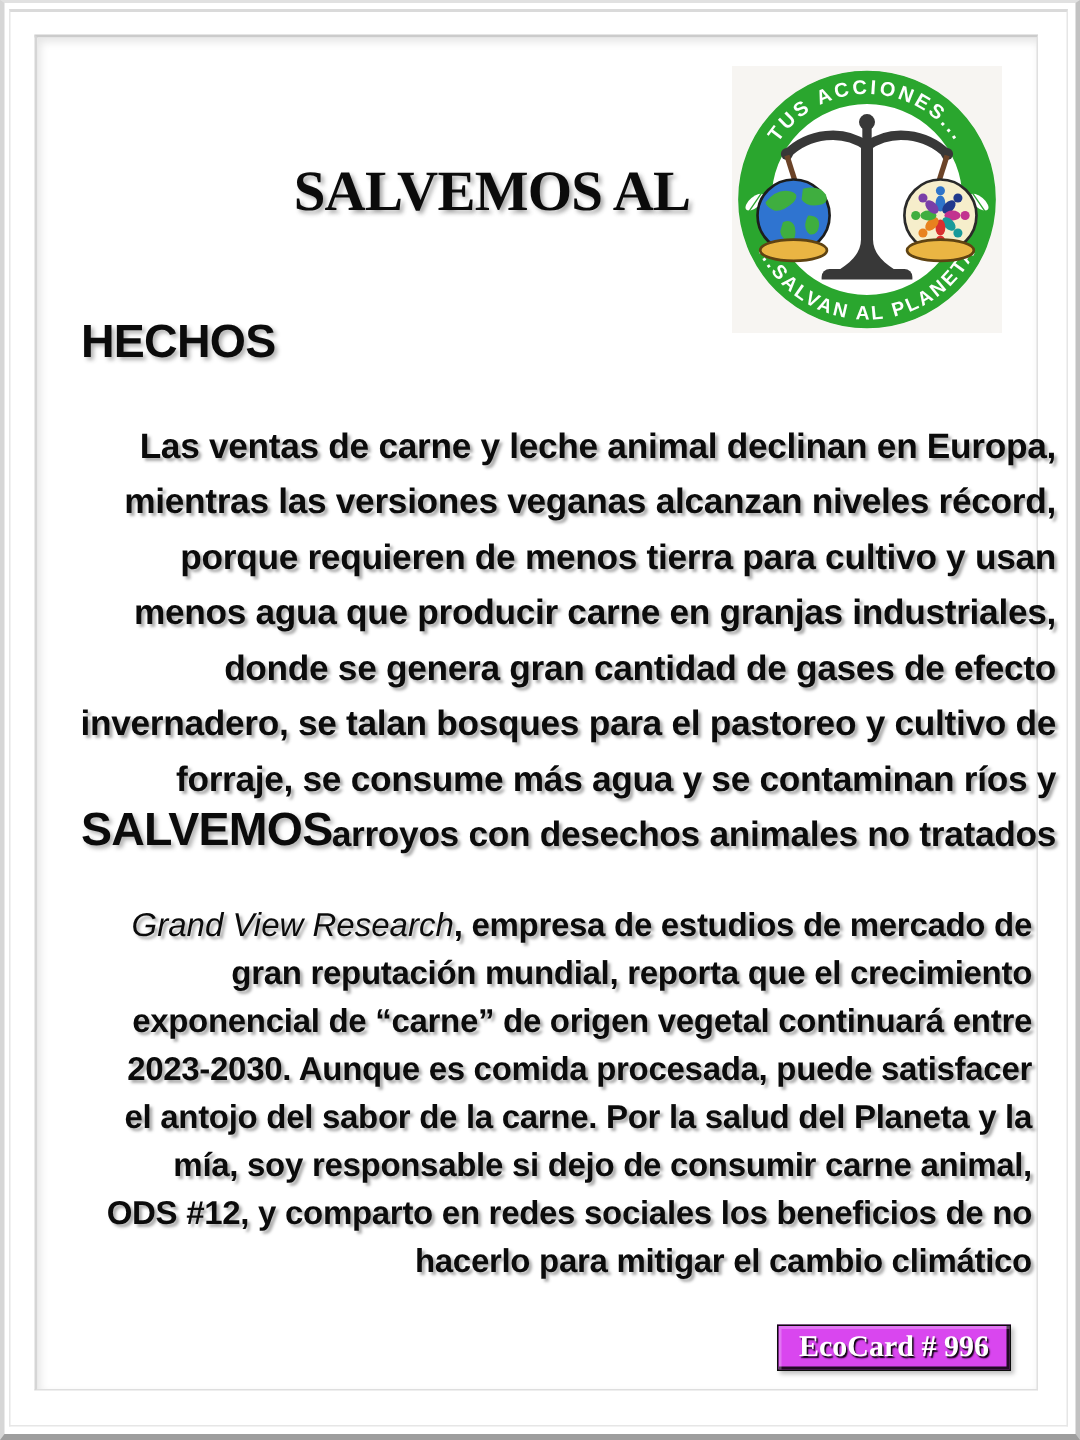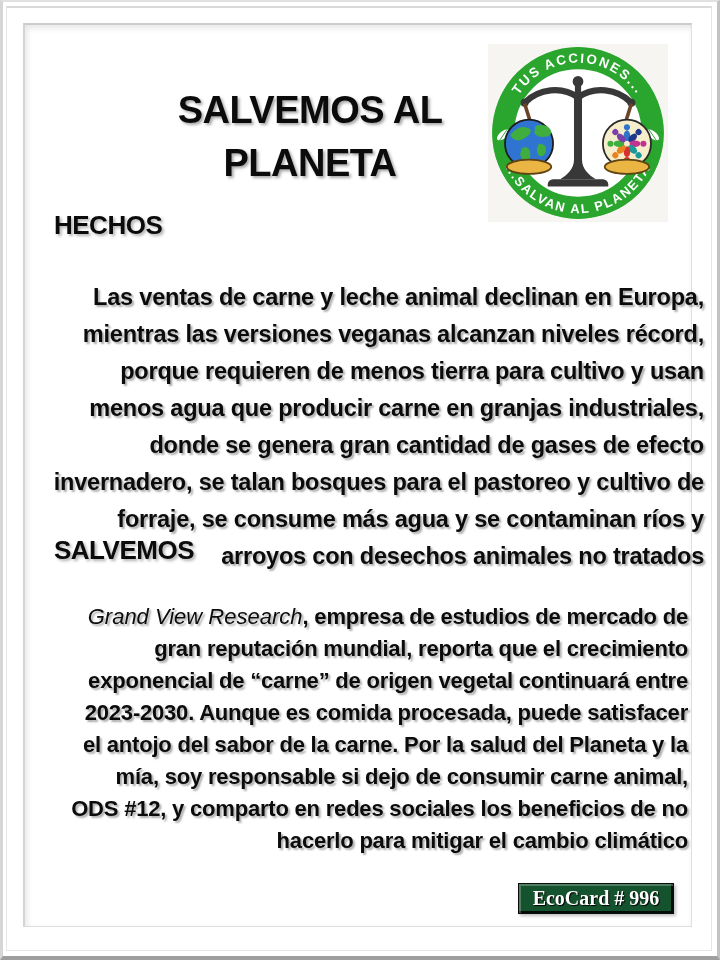--- a/index.html
+++ b/index.html
@@ -16,58 +16,57 @@
     border-top:2px solid #cbcbcb;border-left:2px solid #d5d5d5;
     border-right:1px solid #e0e0e0;border-bottom:1px solid #dedede;
     box-shadow:inset 2px 3px 6px rgba(0,0,0,0.10);}
   
   .page-title{
     position:absolute;left:120px;top:84px;width:380px;text-align:center;
     font-size:38px;line-height:53px;font-weight:700;letter-spacing:-0.5px;
     text-shadow:2px 2px 3px rgba(60,60,60,0.45);
   }
   .section-heading{
-    position:absolute;left:54px;margin:0;font-size:26px;font-weight:700;
+    position:absolute;left:54px;margin:0;font-size:31px;font-weight:700;
     letter-spacing:-0.5px;text-shadow:2px 2px 3px rgba(60,60,60,0.40);
   }
   .heading-hechos{top:210px;}
   .heading-acciones{top:535px;}
   .body-para{
     position:absolute;margin:16px;text-align:right;font-weight:700;
     text-shadow:2px 2px 2px rgba(70,70,70,0.45);
   }
   .para-hechos{left:32px;top:263px;width:656px;font-size:23.5px;line-height:37px;letter-spacing:-0.2px;}
   .para-acciones{left:48px;top:585px;width:624px;font-size:22px;line-height:32px;letter-spacing:-0.2px;}
   .para-acciones em{font-weight:400;font-style:italic;letter-spacing:0;}
   
   .logo-box{position:absolute;left:488px;top:44px;width:180px;height:178px;background:#f7f5f2;}
   .logo-box svg{display:block;width:100%;height:100%;}
   
   .ecocard-badge{
     position:absolute;left:518px;top:883px;width:154px;height:29px;
-    background:#14532d;border:1px solid #0c0c0c;
+    background:#d946ef;border:1px solid #0c0c0c;
     box-shadow:inset 2px 2px 0 rgba(255,255,255,0.25), inset -2px -2px 0 rgba(0,0,0,0.85),
                2px 2px 3px rgba(0,0,0,0.25);
     display:flex;align-items:center;justify-content:center;
   }
   .ecocard-badge span{
     font-family:"Liberation Serif", serif;font-weight:700;font-size:20px;color:#ffffff;
     text-shadow:1px 1px 1px #000;white-space:nowrap;
   }
 </style>
 </head>
 <body>
 
 <div class="frame-1"></div>
 <div class="frame-2"></div>
 <div class="frame-3"></div>
 
-<h1 class="page-title" style="margin:0;">
+<h1 class="page-title" style="margin:18px;font-family:Liberation Serif, serif;">
   <span>SALVEMOS AL</span><br>
-  <span>PLANETA</span>
 </h1>
 
 <div class="logo-box">
   <svg viewBox="0 0 200 200" preserveAspectRatio="xMidYMid meet">
 
     <g>
       <circle cx="100" cy="100" r="96" fill="#2aa62e"></circle>
       <circle cx="100" cy="100" r="94" fill="#ffffff"></circle>
       <circle cx="100" cy="100" r="84" fill="none" stroke="#2aa62e" stroke-width="25"></circle>
     </g>

